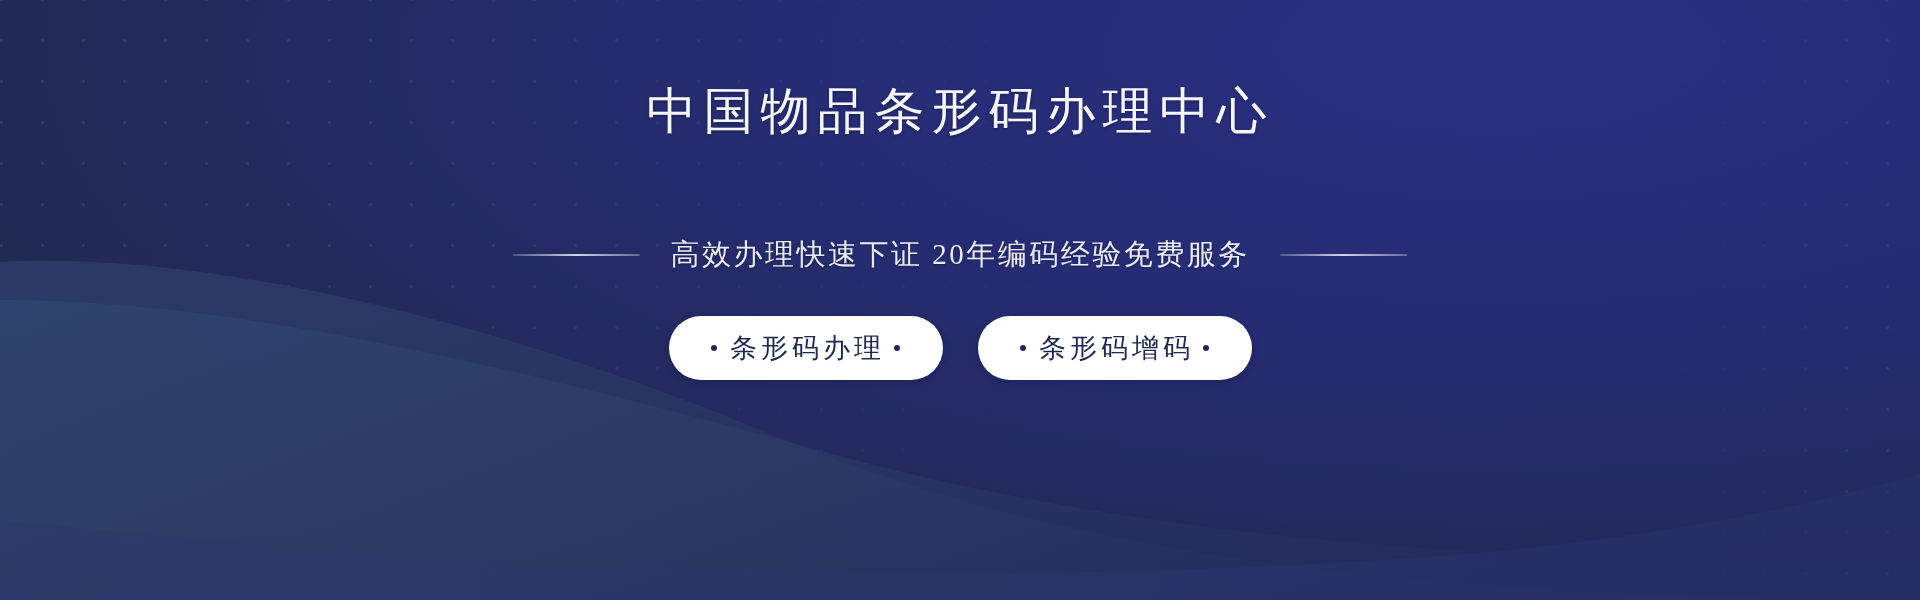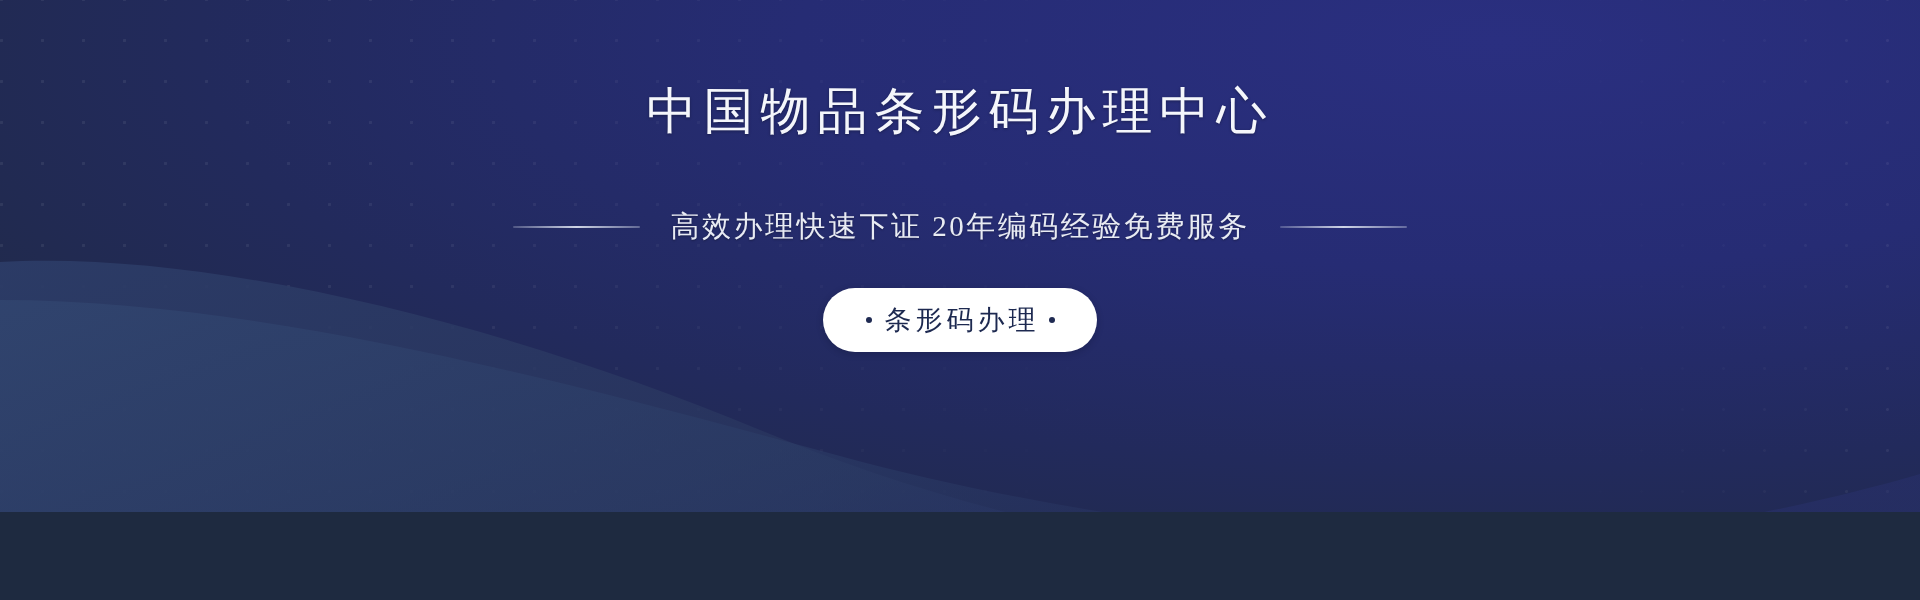--- a/index.html
+++ b/index.html
@@ -6,21 +6,21 @@
   html, body {
     width:1920px; height:600px;
     background:#1e2a40;
     font-family:"Liberation Serif", serif;
     overflow:hidden;
   }
 
   #banner {
     position:relative;
     width:1920px;
-    height:512px;
+    height:600px;
     overflow:hidden;
     background:
       radial-gradient(130% 160% at 78% 8%, #2a2f80 0%, #262c74 28%, #222a5c 52%, #202a46 74%, #1f2a3e 100%),
       linear-gradient(100deg, #212d46 0%, #222e4a 28%, #262c70 62%, #2a3080 82%, #242a68 100%);
   }
 
   
   #dotgrid {
     position:absolute; inset:0;
     background-image:
@@ -55,21 +55,21 @@
     font-size:50px;
     line-height:1;
     letter-spacing:7px;
     color:#f4f6fb;
     font-weight:400;
     text-shadow:0 1px 3px rgba(0,0,0,.32);
     white-space:nowrap;
   }
 
   .subtitle-row {
-    margin-top:71px;
+    margin-top:99px;
     display:flex; align-items:center;
     gap:30px;
     white-space:nowrap;
     justify-content:space-between;
   }
   .rule {
     width:127px; height:2px;
     background:linear-gradient(90deg, rgba(213,220,235,.25), rgba(221,227,240,.92), rgba(213,220,235,.35));
     border-radius:2px;
   }
@@ -151,15 +151,20 @@
       <span class="subtitle">高效办理快速下证  20年编码经验免费服务</span>
       <span class="rule"></span>
     </div>
 
     <div class="pills">
       <div class="pill">
         <span class="dot"></span>
         <span class="plabel">条形码办理</span>
         <span class="dot"></span>
       </div>
+      <div class="pill">
+        <span class="dot"></span>
+        <span class="plabel">条形码增码</span>
+        <span class="dot"></span>
+      </div>
     </div>
   </div>
 </div>
 
 </body></html>

